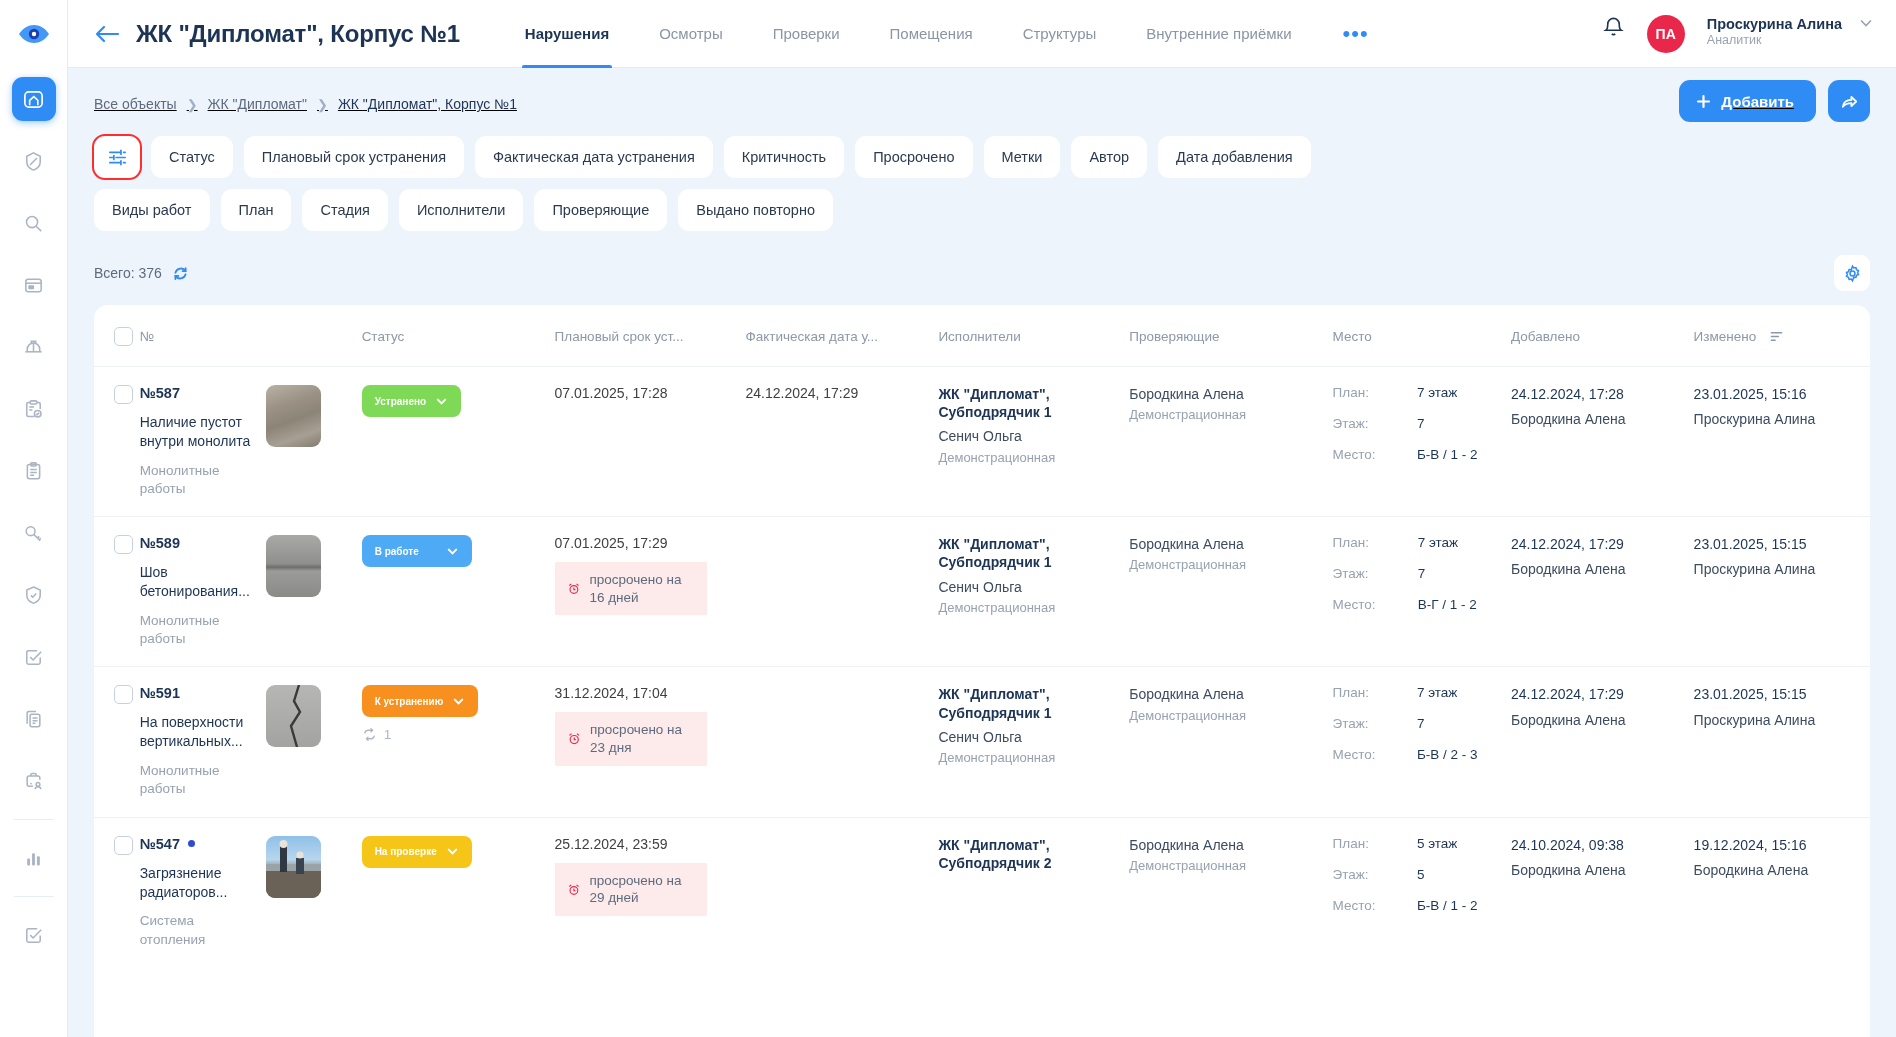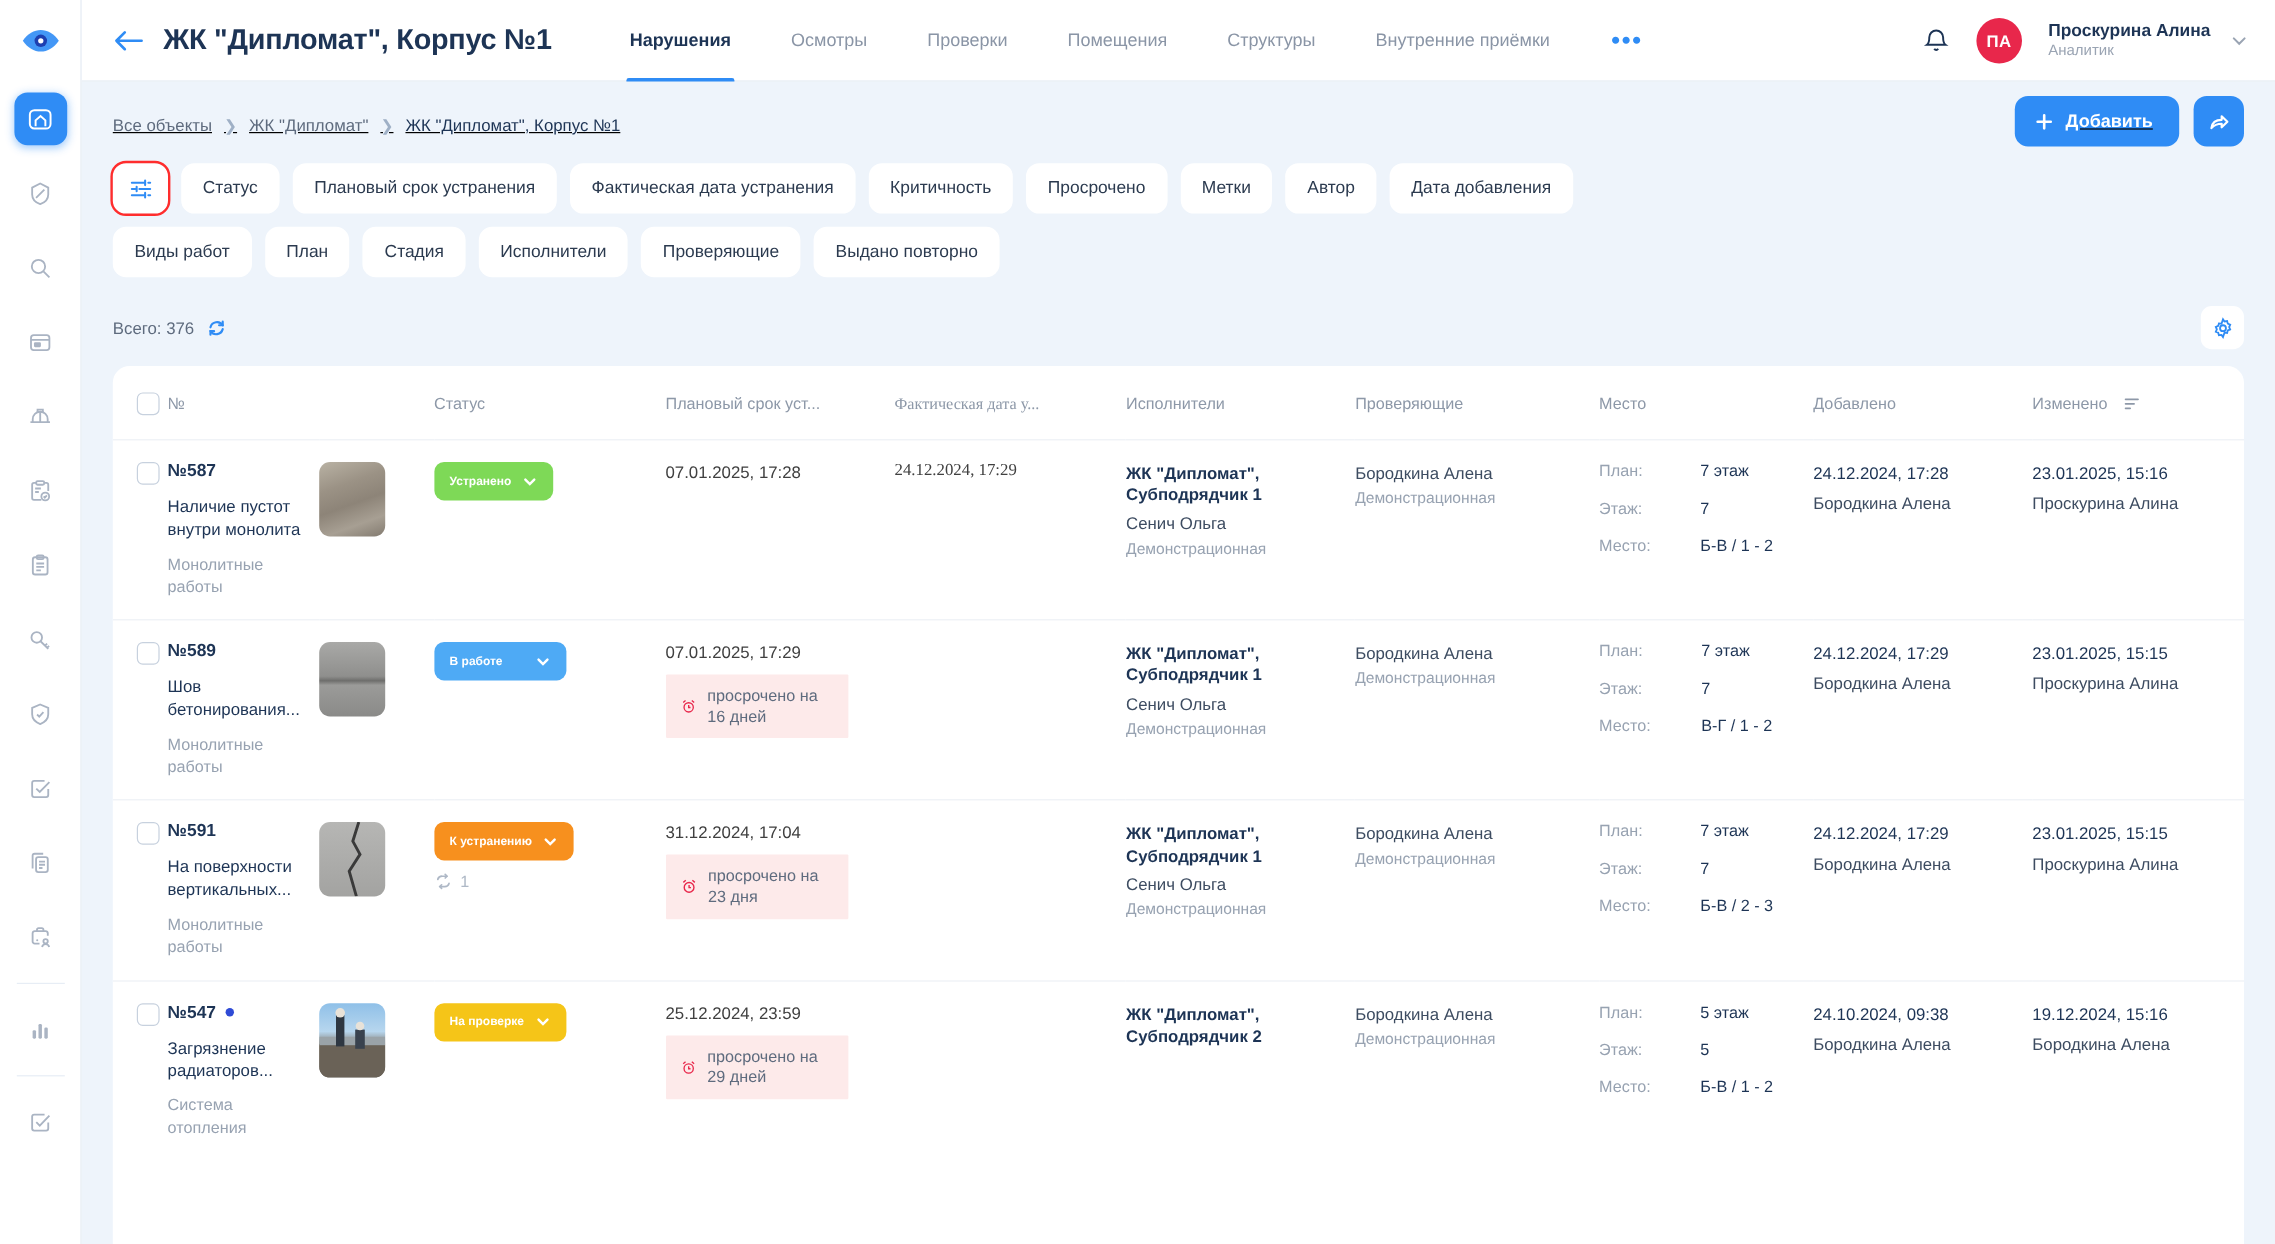--- a/index.html
+++ b/index.html
@@ -46,21 +46,21 @@
   .nav-item {
     font-size: 15px; color: #8a95a6; padding: 0 25px; height: 68px;
     display: flex; align-items: center; cursor: pointer; white-space: nowrap;
   }
   .nav-item.active { color: #1d3455; font-weight: bold; position: relative; }
   .nav-item.active::after {
     content: ""; position: absolute; left: 22px; right: 22px; bottom: 0; height: 3px;
     background: #2f8cf5; border-radius: 2px 2px 0 0;
   }
   .nav-more { color: #2f8cf5; font-size: 22px; padding: 0 26px; letter-spacing: 1px; cursor: pointer; line-height: 10px; }
-  .topbar-right { margin-left: auto; display: flex; align-items: center; gap: 22px; }
+  .topbar-right { margin-left: auto; display: flex; gap: 22px; }
   .bell { color: #1d3455; cursor: pointer; display:flex; }
   .avatar {
     width: 38px; height: 38px; border-radius: 50%; background: #e8274b; color: #fff;
     display: flex; align-items: center; justify-content: center;
     font-size: 14px; font-weight: bold; letter-spacing: .3px;
   }
   .user-meta { line-height: 1.25; }
   .user-name { font-size: 14.5px; font-weight: bold; color: #1d3455; white-space: nowrap; }
   .user-role { font-size: 12.5px; color: #9aa4b3; }
   .user-caret { color: #9aa4b3; cursor: pointer; margin-left: -6px; display:flex; }
@@ -130,21 +130,21 @@
   table { width: 100%; border-collapse: collapse; table-layout: fixed; }
   thead th {
     font-size: 13.5px; color: #8d98a8; font-weight: normal; text-align: left;
     padding: 22px 8px 20px 0; border-bottom: 1px solid #edf1f6; vertical-align: middle;
   }
   .c-chk   { width: 44px; padding-left: 20px !important; }
   .c-num   { width: 122px; }
   .c-img   { width: 92px; }
   .c-stat  { width: 186px; }
   .c-plan  { width: 184px; }
-  .c-fact  { width: 186px; font-family: Liberation Serif, serif; }
+  .c-fact  { width: 186px; }
   .c-exec  { width: 184px; }
   .c-check { width: 196px; }
   .c-place { width: 172px; }
   .c-added { width: 176px; }
   .c-chg   { width: 170px; padding-right: 18px; }
 
   tbody td { padding: 18px 8px 18px 0; border-bottom: 1px solid #edf1f6; vertical-align: top; }
   tbody tr:last-child td { border-bottom: none; }
 
   .chk {

